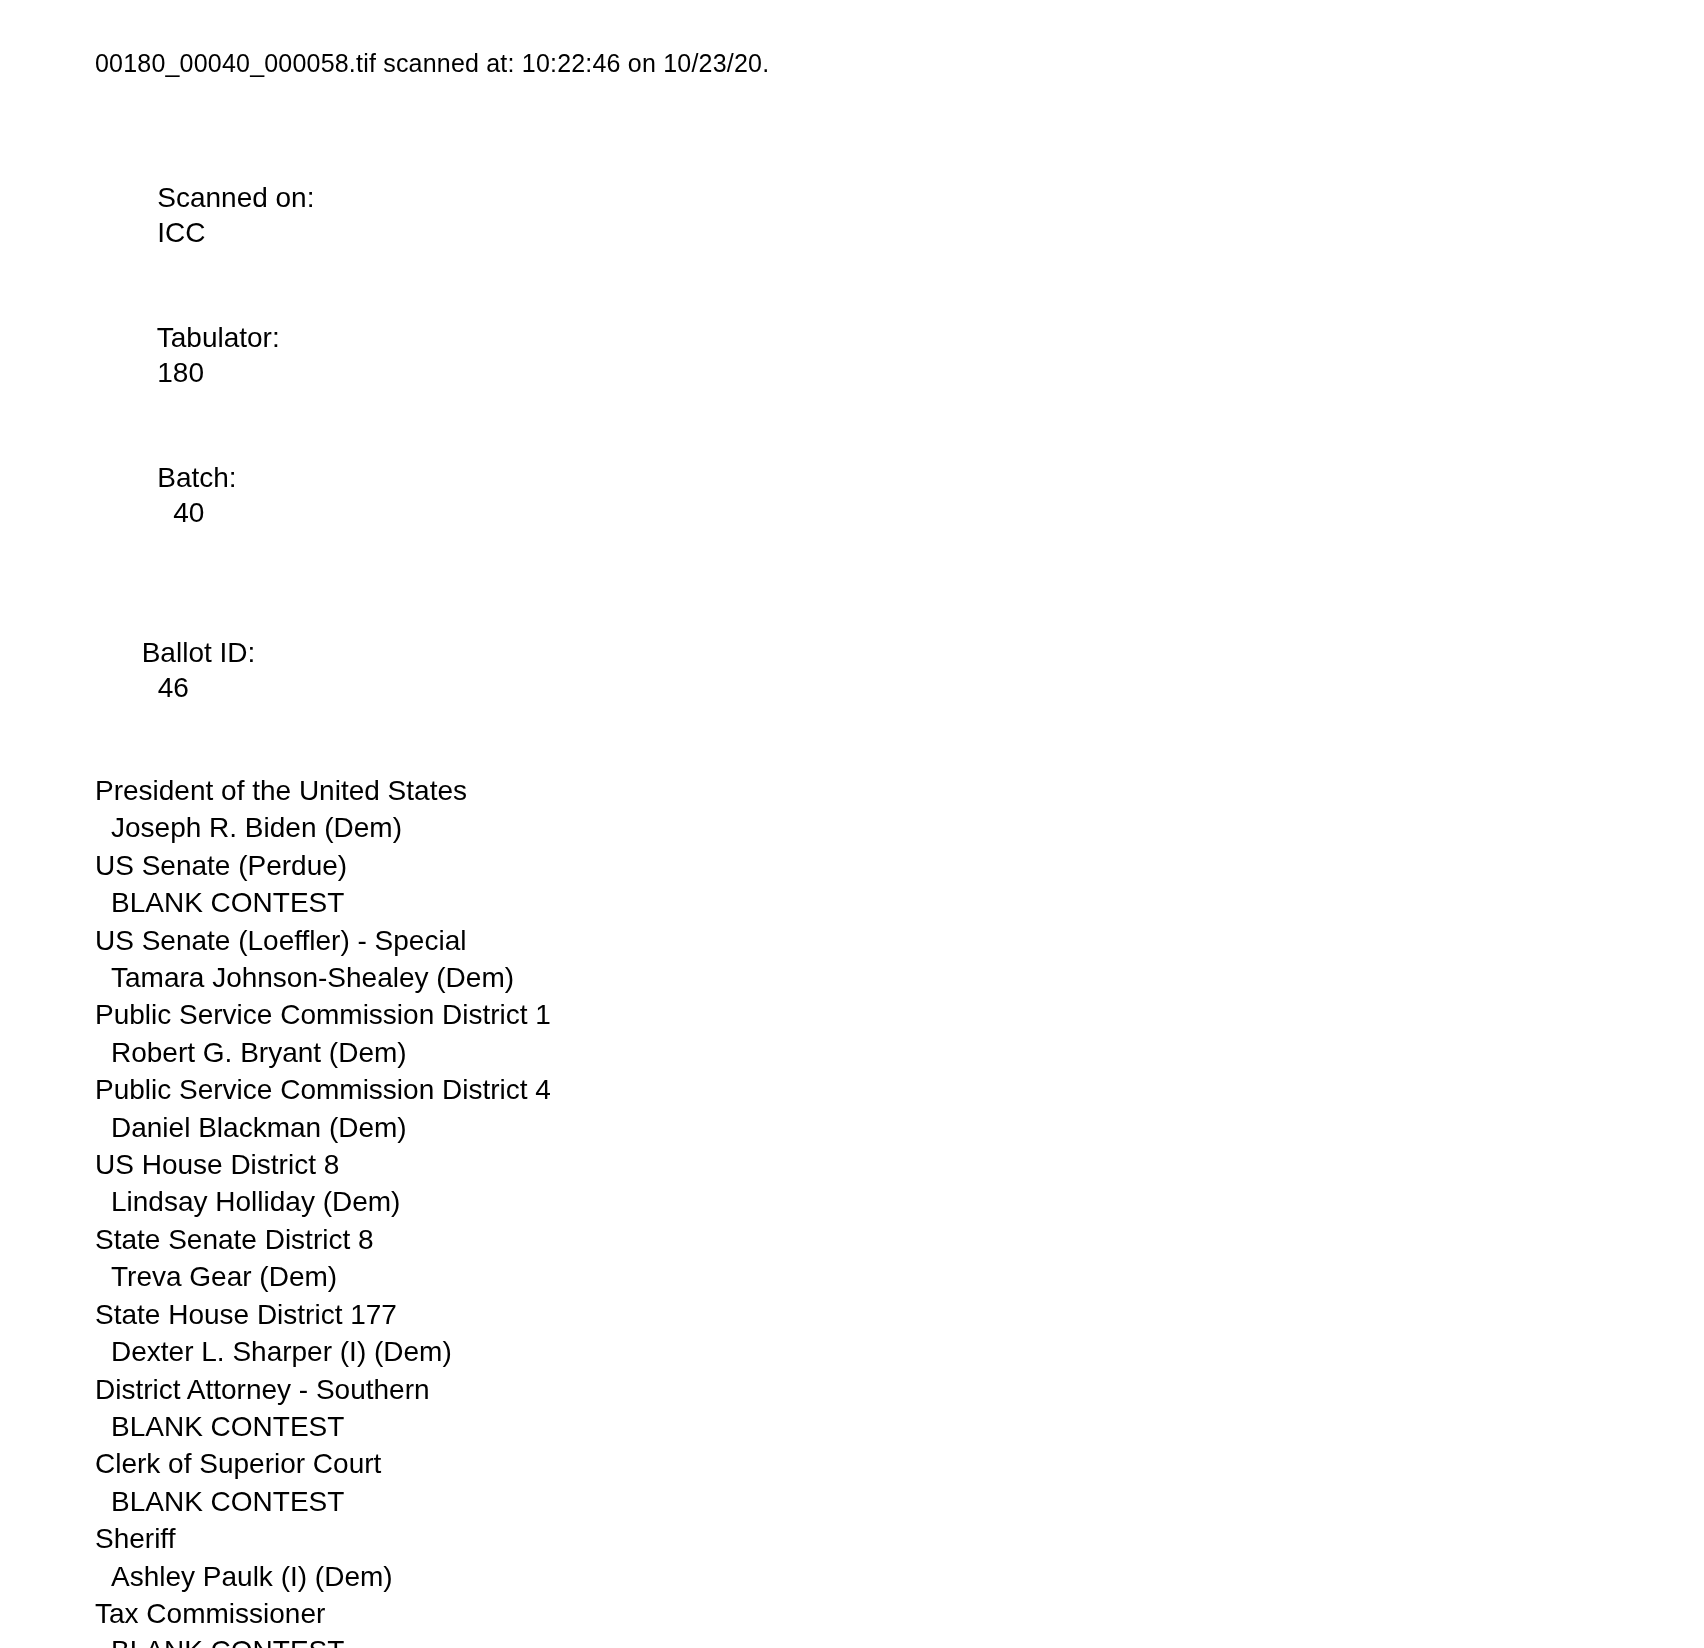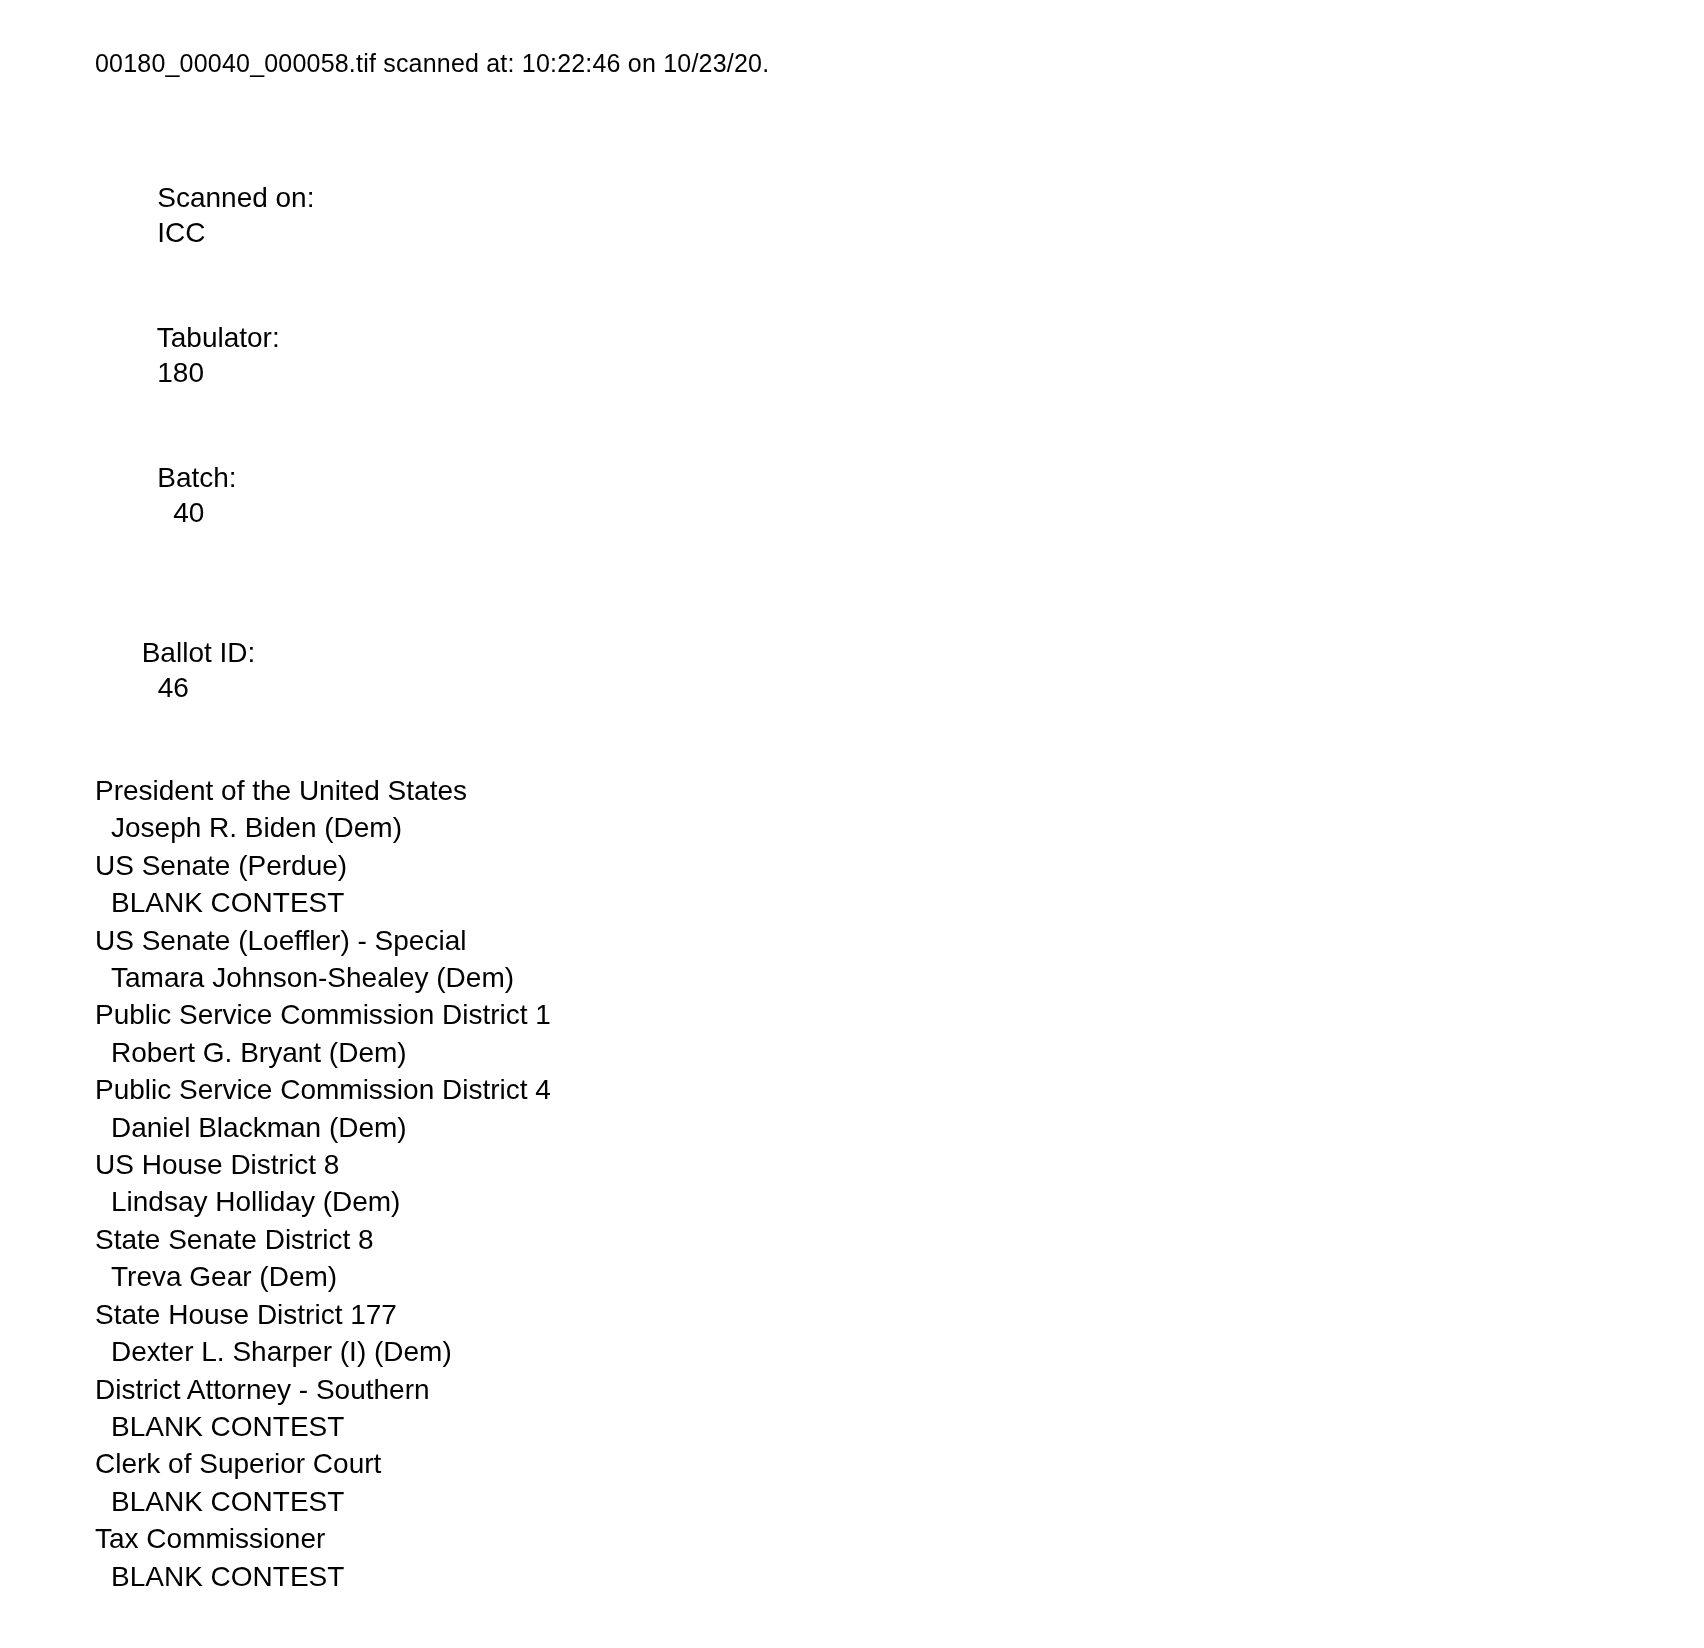--- a/index.html
+++ b/index.html
@@ -127,20 +127,24 @@
   <div class="contest">
     <div class="contest-name">District Attorney - Southern</div>
     <div class="contest-choice">BLANK CONTEST</div>
   </div>
 
   <div class="contest">
     <div class="contest-name">Clerk of Superior Court</div>
     <div class="contest-choice">BLANK CONTEST</div>
   </div>
 
+  <div class="contest">
+    <div class="contest-name">Sheriff</div>
+    <div class="contest-choice">Ashley Paulk (I) (Dem)</div>
+  </div>
 
   <div class="contest">
     <div class="contest-name">Tax Commissioner</div>
     <div class="contest-choice">BLANK CONTEST</div>
   </div>
 
 </div>
 
 </div>
 

